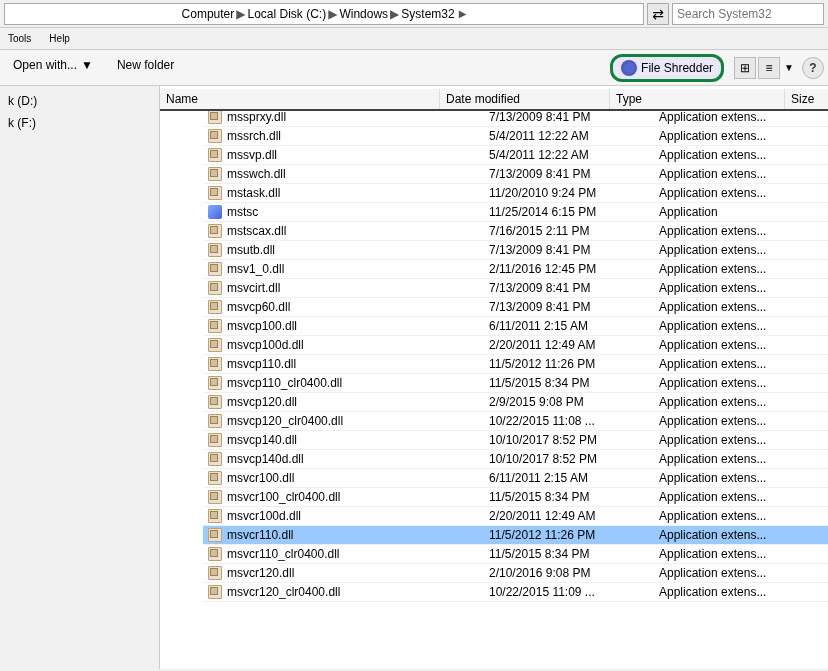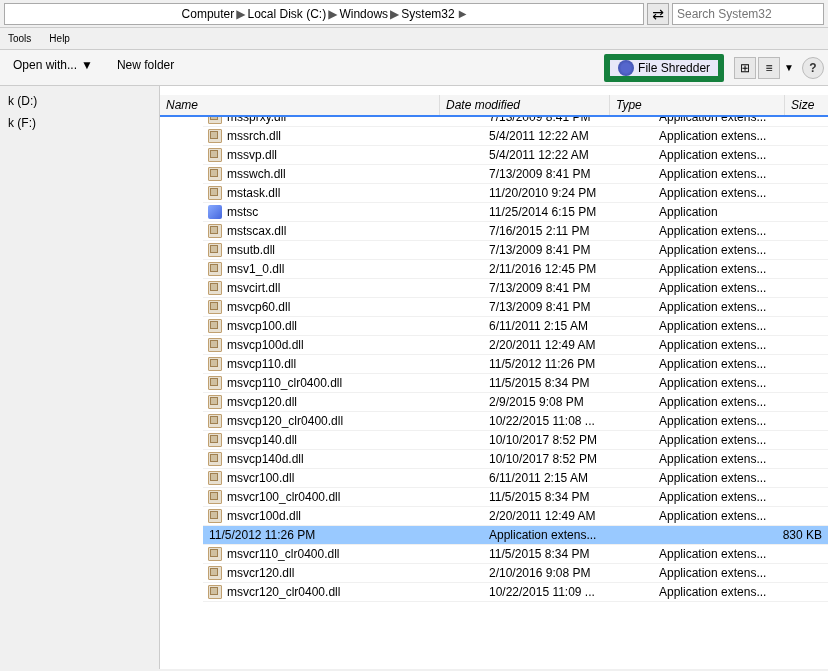--- a/index.html
+++ b/index.html
@@ -94,22 +94,22 @@
       border: 1px solid transparent;
       border-radius: 2px;
       font-size: 12px;
       height: 28px;
     }
 
     .file-shredder-btn {
       margin-left: auto;
       display: flex; align-items: center; gap: 4px;
       background: #e8e8f8;
-      border: 6px solid #15803d;
-      border-radius: 2px;
+      border: 3px solid #15803d;
+      border-radius: 12px;
       padding: 3px 8px;
       cursor: pointer;
       font-size: 12px;
       height: 28px;
     }
     .shredder-icon {
       width: 16px; height: 16px;
       background: radial-gradient(circle, #5566cc 40%, #334499 100%);
       border-radius: 50%;
       display: inline-block;
@@ -163,22 +163,22 @@
     .file-list-container {
       flex: 1;
       overflow-y: auto;
       background: white;
     }
 
     .column-header {
       display: grid;
       grid-template-columns: 280px 170px 175px 80px;
       background: #f5f5f5;
-      border-bottom: 2px solid #3b82f6;
-      position: sticky; top: 9px; z-index: 1; font-style: italic;
+      border-bottom: 2px solid #404040;
+      position: sticky; top: 3px; z-index: 1;
     }
     .col-header {
       padding: 3px 6px;
       font-size: 12px;
       font-weight: normal;
       border-right: 1px solid #ddd;
       cursor: pointer;
       user-select: none;
     }
 
@@ -539,20 +539,26 @@
       <div class="file-icon">
               <div class="dll-icon"></div>
             </div>
       <span>msvcr100d.dll</span>
     </div>
     <div class="file-cell">2/20/2011 12:49 AM</div>
     <div class="file-cell">Application extens...</div>
     <div class="file-cell" style="text-align:right;">1,830 KB</div>
   </div>
         <div class="file-row selected">
+    <div class="file-cell file-name-cell">
+      <div class="file-icon">
+              <div class="dll-icon"></div>
+            </div>
+      <span>msvcr110.dll</span>
+    </div>
     <div class="file-cell">11/5/2012 11:26 PM</div>
     <div class="file-cell">Application extens...</div>
     <div class="file-cell" style="text-align:right;">830 KB</div>
   </div>
         <div class="file-row">
     <div class="file-cell file-name-cell">
       <div class="file-icon">
               <div class="dll-icon"></div>
             </div>
       <span>msvcr110_clr0400.dll</span>

